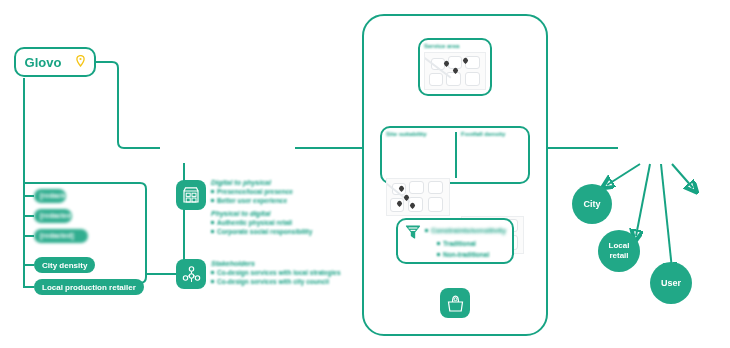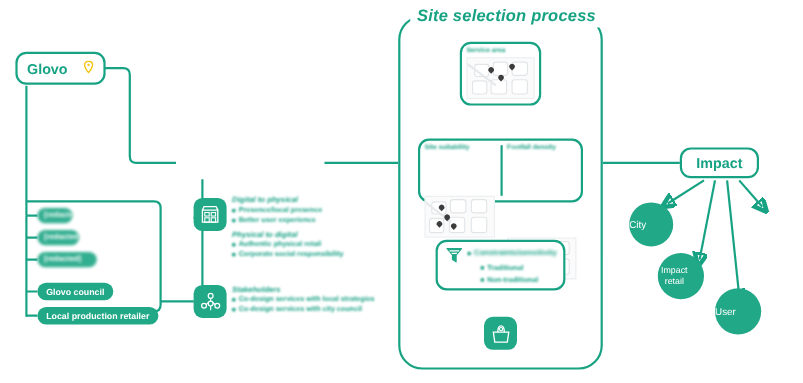--- a/index.html
+++ b/index.html
@@ -142,23 +142,23 @@
     background: #ffffff;
   }
   .f-h { color: #18a184; font-weight: bold; font-size: 7px; filter: blur(0.9px); white-space: nowrap; }
   .f-li { color: #18a184; font-weight: bold; font-size: 6.5px; filter: blur(0.9px); white-space: nowrap;
           display: flex; align-items: center; gap: 3px; }
 
   .circle {
     background: #21a887;
     border-radius: 50%;
     color: #ffffff;
-    font-weight: normal;
+    font-weight: bold;
     font-size: 9px;
-    display: flex; align-items: center; justify-content: flex-start;
+    display: flex; align-items: center; justify-content: center;
     text-align: center;
     line-height: 10px;
   }
 </style>
 </head>
 <body>
 
 <div id="canvas">
 
   <svg class="wire" style="left:0;top:0;width:730px;height:348px">
@@ -213,21 +213,21 @@
   <div class="abs pill-blur" style="left:34px;top:189px;width:32px;height:14px;"></div>
   <div class="abs blurtxt" style="left:34px;top:190px;width:32px;overflow:hidden;">[redacted]</div>
 
   <div class="abs pill-blur" style="left:34px;top:209px;width:38px;height:14px;"></div>
   <div class="abs blurtxt" style="left:34px;top:210px;width:38px;overflow:hidden;">[redacted]</div>
 
   <div class="abs pill-blur" style="left:34px;top:229px;width:54px;height:14px;"></div>
   <div class="abs blurtxt" style="left:34px;top:230px;width:54px;overflow:hidden;">[redacted]</div>
 
   <div class="abs pill-fill" style="left:34px;top:257px;height:16px;font-size:8px;">
-    <span>Glovo council</span>
+    <span>City density</span>
   </div>
   <div class="abs pill-fill" style="left:34px;top:279px;height:16px;font-size:8px;">
     <span>Local production retailer</span>
   </div>
 
   <div class="abs icon-sq" style="left:176px;top:180px;width:30px;height:30px;">
     <svg width="20" height="20" viewBox="0 0 20 20">
       <path d="M3,6 L17,6 L17,17 L3,17 Z" fill="none" stroke="#fff" stroke-width="1.2"></path>
       <path d="M3,6 L4.5,2.8 L15.5,2.8 L17,6" fill="none" stroke="#fff" stroke-width="1.2"></path>
       <rect x="5.2" y="8.2" width="4" height="3.2" fill="none" stroke="#fff" stroke-width="1"></rect>
@@ -279,21 +279,20 @@
       <span>Co-design services with local strategies</span>
     </div>
     <div class="sec-li" style="margin-top:2px">
       <span class="sq-b"></span>
       <span>Co-design services with city council</span>
     </div>
   </div>
 
   <div class="abs" id="process-panel" style="left:362px;top:14px;width:186px;height:322px;"></div>
 
-  <div class="abs" id="process-title" style="left:373px;top:5px;height:20px;line-height:20px;">Site selection process</div>
 
   <div class="abs card" style="left:418px;top:38px;width:74px;height:58px;"></div>
   <div class="abs card-title" style="left:424px;top:43px;">Service area</div>
   <div class="abs map" style="left:424px;top:52px;width:62px;height:38px;">
     <div class="blk" style="left:6px;top:5px;width:14px;height:12px"></div>
     <div class="blk" style="left:23px;top:3px;width:14px;height:13px"></div>
     <div class="blk" style="left:40px;top:3px;width:15px;height:13px"></div>
     <div class="blk" style="left:4px;top:20px;width:14px;height:13px"></div>
     <div class="blk" style="left:21px;top:19px;width:15px;height:14px"></div>
     <div class="blk" style="left:40px;top:19px;width:15px;height:14px"></div>
@@ -368,34 +367,31 @@
   </div>
 
   <div class="abs icon-sq" style="left:440px;top:288px;width:30px;height:30px;">
     <svg width="21" height="21" viewBox="0 0 21 21">
       <path d="M3.5,9 L17.5,9 L16.2,18 L4.8,18 Z" fill="none" stroke="#fff" stroke-width="1.2"></path>
       <path d="M7.5,9 C7.5,5.2 9,3.2 10.5,3.2 C12,3.2 13.5,5.2 13.5,9" fill="none" stroke="#fff" stroke-width="1.2"></path>
       <circle cx="10.5" cy="6.2" r="1.5" fill="none" stroke="#fff" stroke-width="1"></circle>
     </svg>
   </div>
 
-  <div class="abs pill-out" style="left:618px;top:134px;width:72px;height:28px;font-size:13px;">
-    <span>Impact</span>
-  </div>
 
   <svg class="wire" style="left:0;top:0;width:730px;height:348px">
     <path d="M640,164 L607,185" marker-end="url(#ah2)"></path>
     <path d="M650,164 L636,236" marker-end="url(#ah2)"></path>
     <path d="M661,164 L672,269" marker-end="url(#ah2)"></path>
     <path d="M672,164 L693,188" marker-end="url(#ah2)"></path>
   </svg>
 
   <div class="abs circle" style="left:572px;top:184px;width:40px;height:40px;">
     <span>City</span>
   </div>
   <div class="abs circle" style="left:598px;top:230px;width:42px;height:42px;font-size:8px;">
-    <span style="display:block;width:30px;">Impact retail</span>
+    <span style="display:block;width:30px;">Local retail</span>
   </div>
   <div class="abs circle" style="left:650px;top:262px;width:42px;height:42px;">
     <span>User</span>
   </div>
 
 </div>
 
 </body></html>

